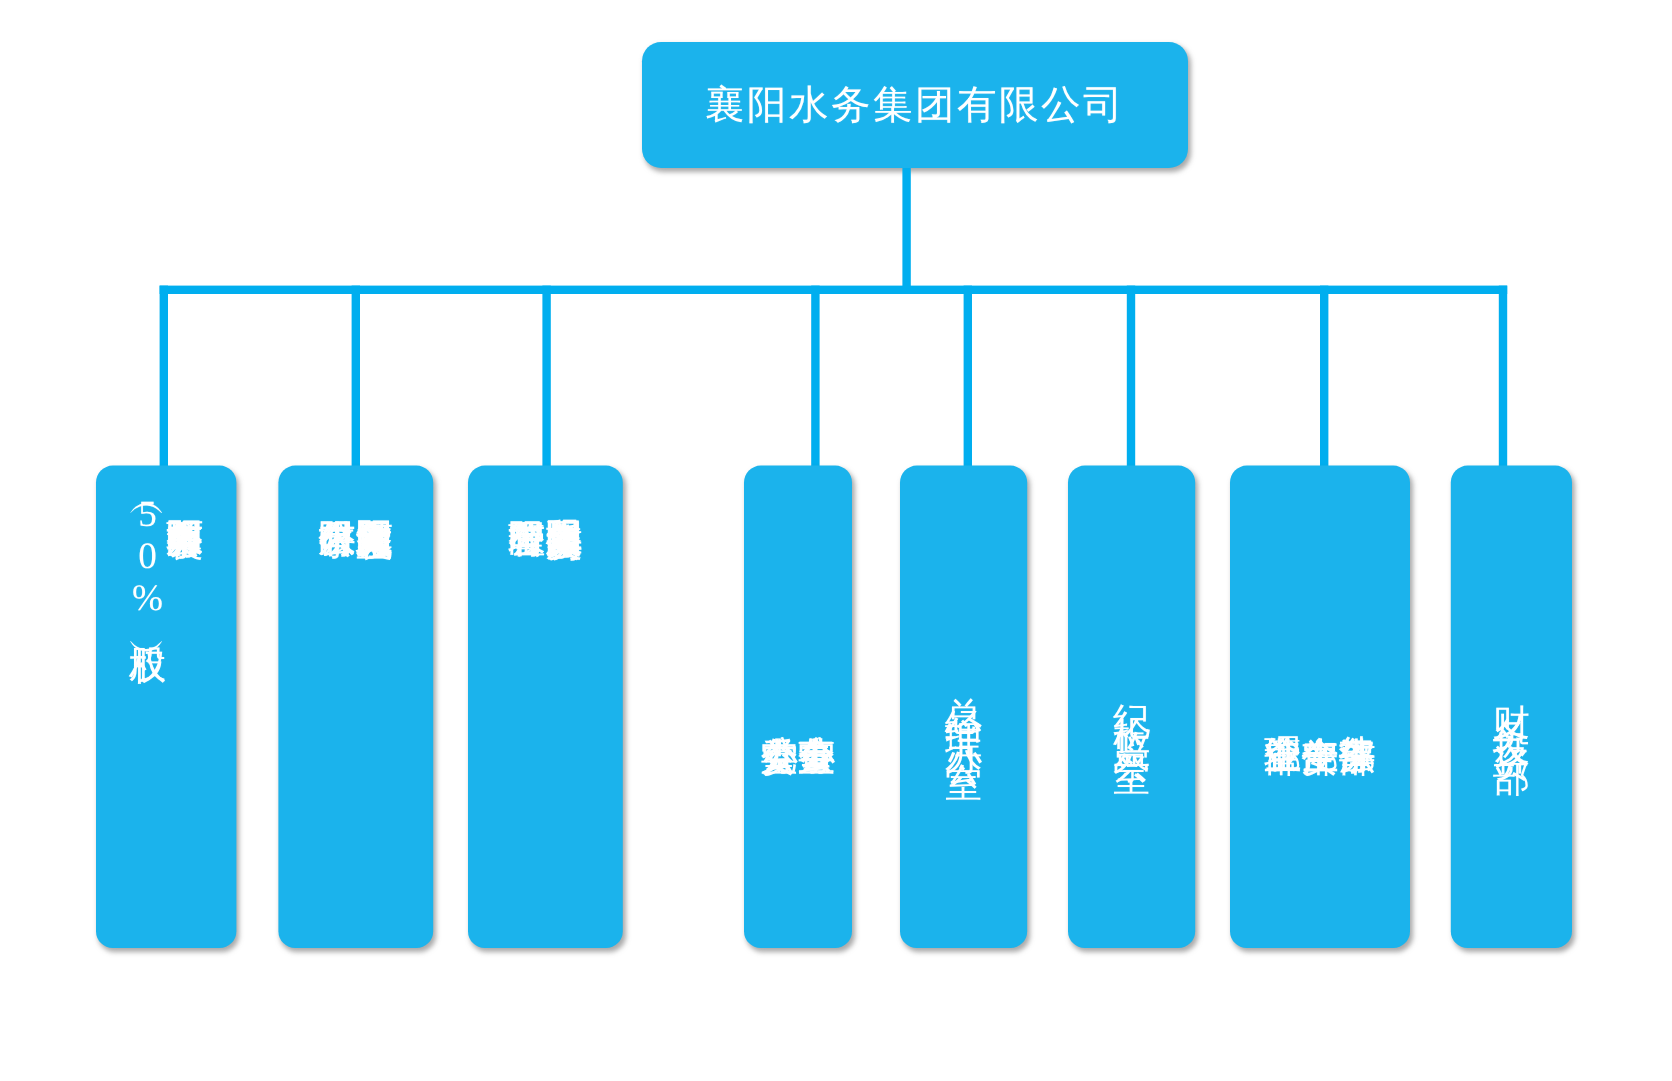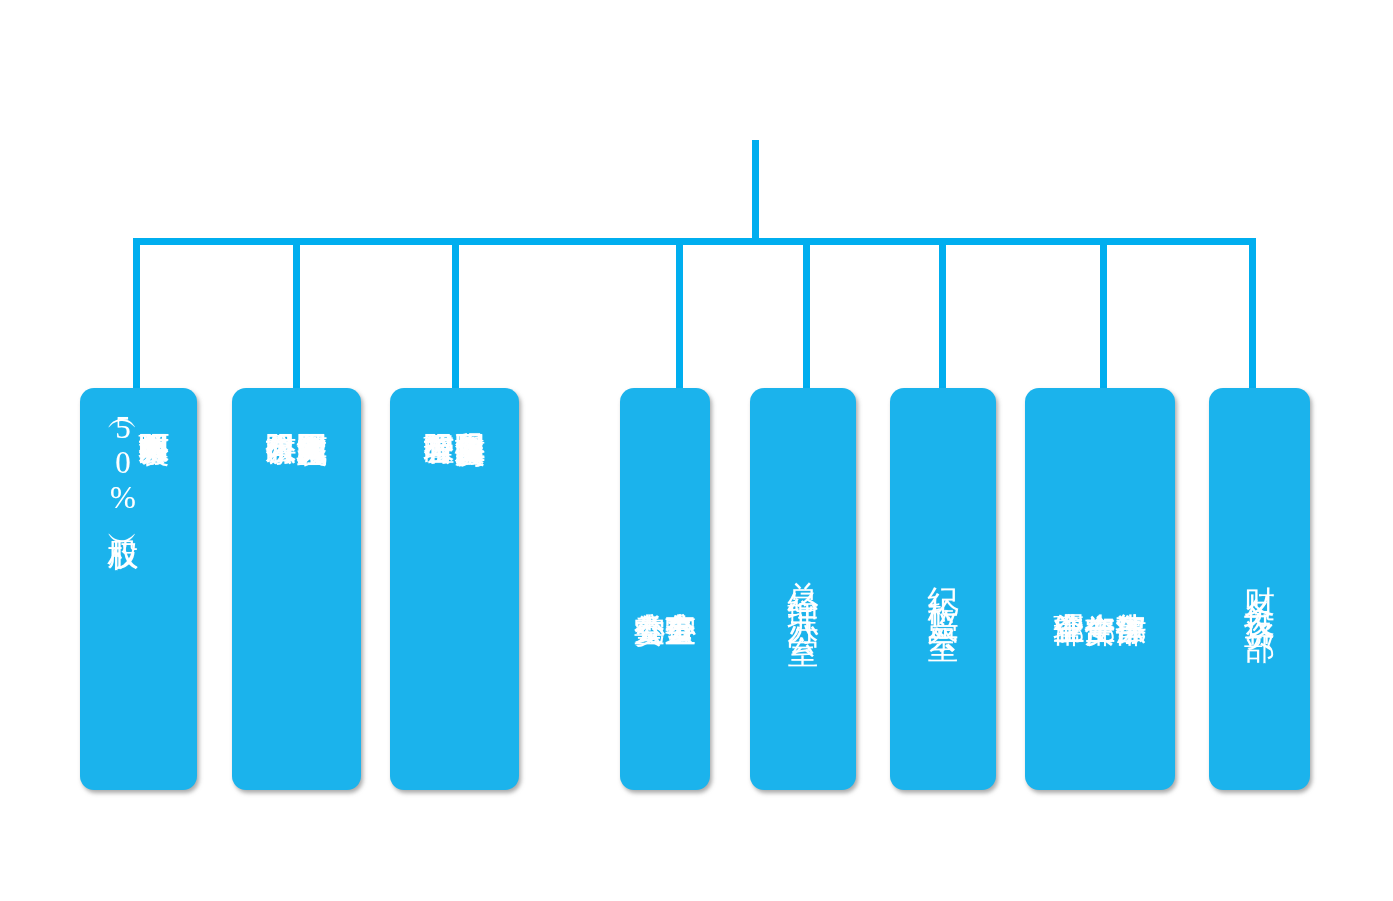--- a/index.html
+++ b/index.html
@@ -73,20 +73,23 @@
   }
   .vcol.tight {
     letter-spacing: 0px;
   }
 </style>
 </head>
 <body>
 
 <div id="org-chart">
 
+  <div class="node root" style="left:535px; top:35px; width:455px; height:105px;">
+    <span class="root-label">襄阳水务集团有限公司</span>
+  </div>
 
   <div class="conn" style="left:752px; top:140px; width:7px; height:100px;"></div>
 
   <div class="conn" style="left:133px; top:238px; width:1123px; height:7px;"></div>
 
   <div class="conn" style="left:133px; top:238px; width:7px; height:152px;"></div>
   <div class="conn" style="left:293px; top:238px; width:7px; height:152px;"></div>
   <div class="conn" style="left:452px; top:238px; width:7px; height:152px;"></div>
   <div class="conn" style="left:676px; top:238px; width:7px; height:152px;"></div>
   <div class="conn" style="left:803px; top:238px; width:7px; height:152px;"></div>

